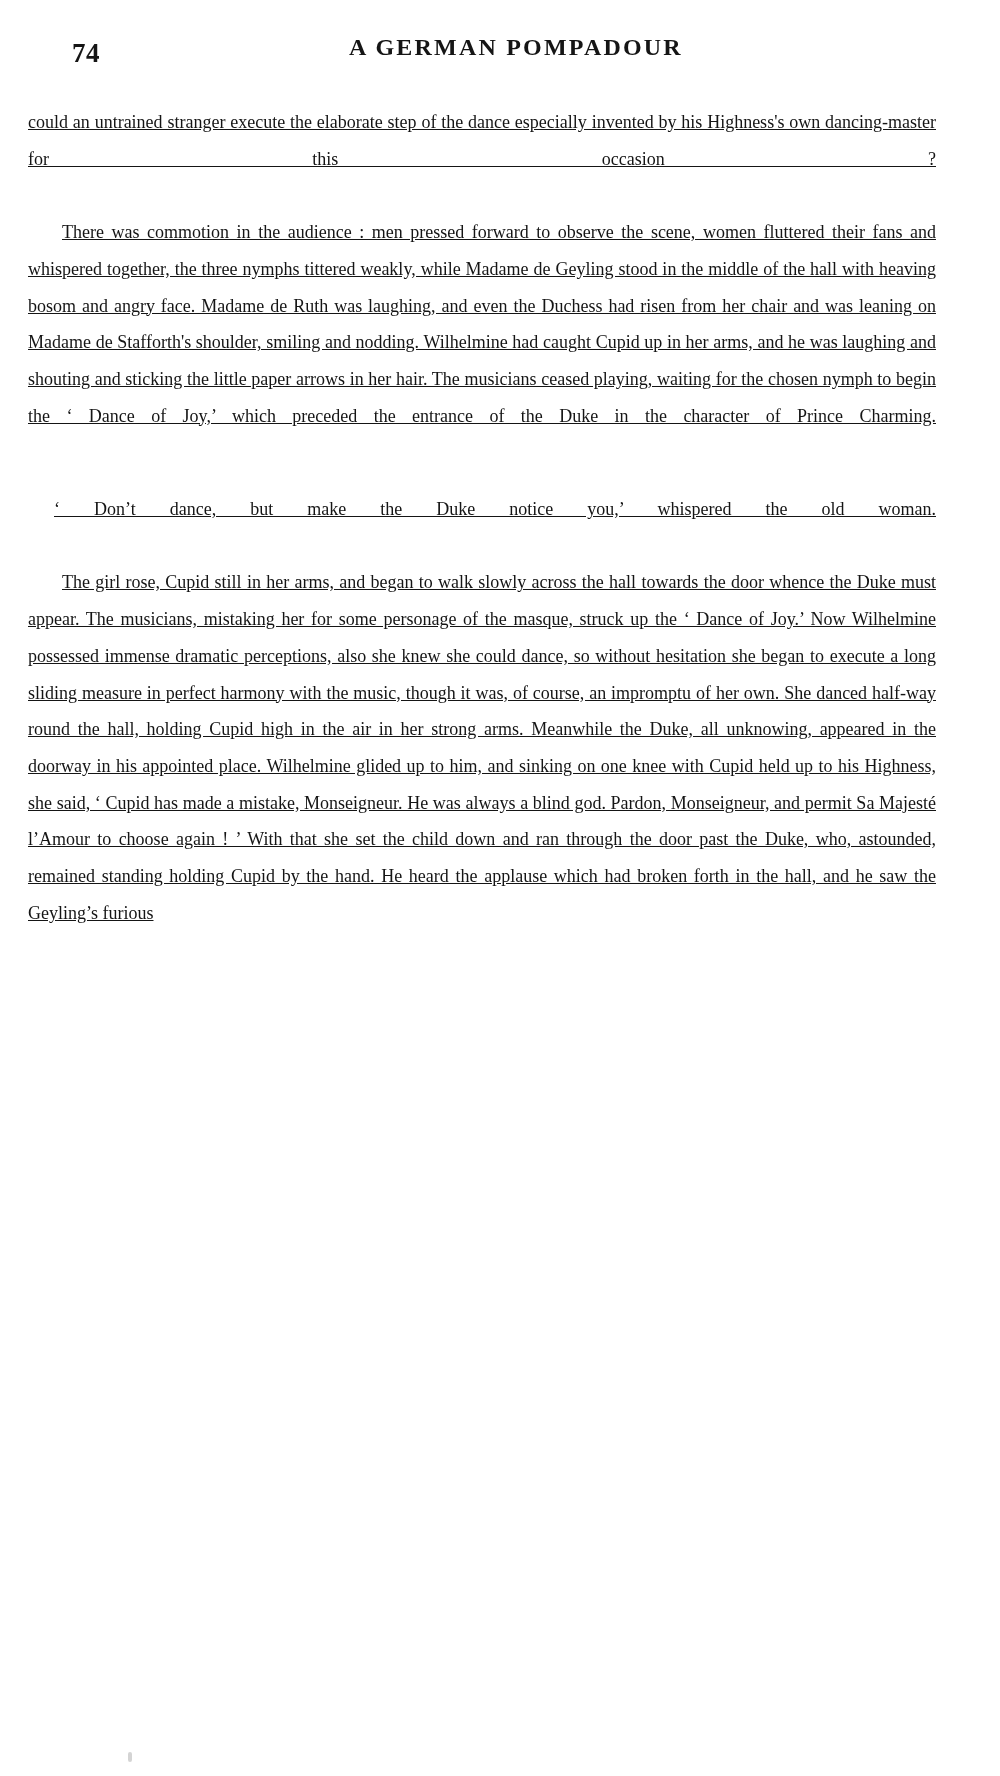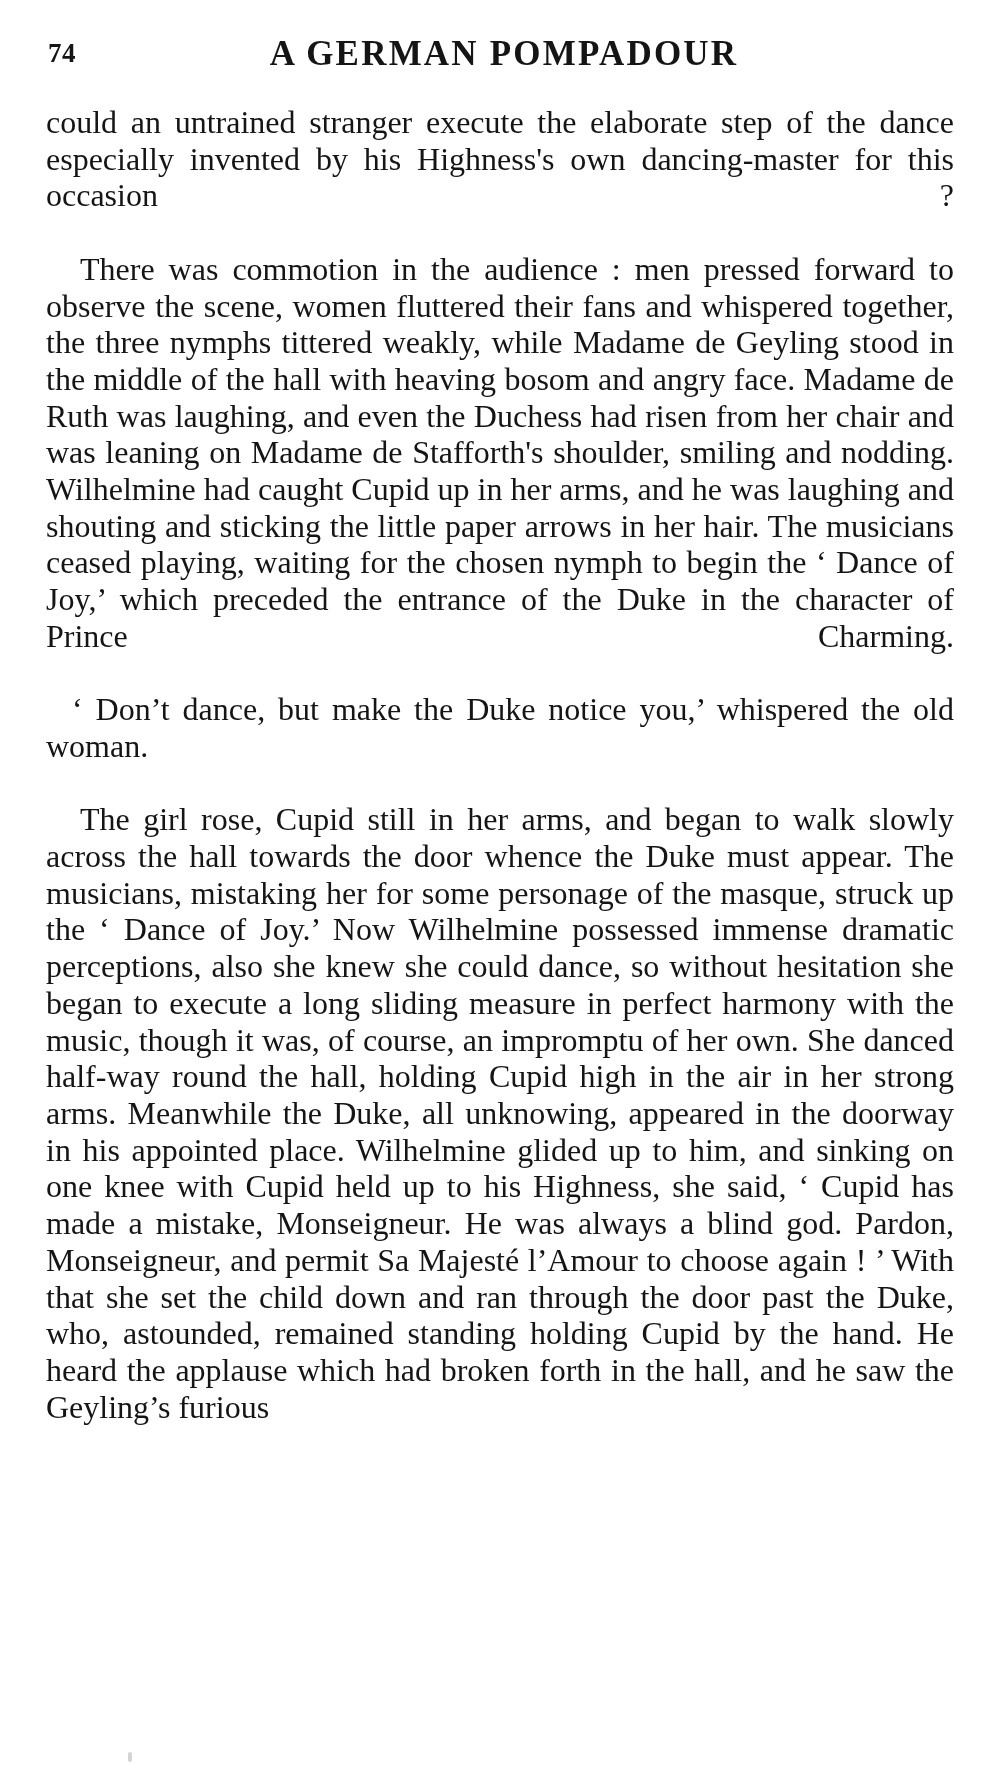--- a/index.html
+++ b/index.html
@@ -12,62 +12,64 @@
     width: 1000px;
     height: 1776px;
     background: #ffffff;
     font-family: "Liberation Serif", "DejaVu Serif", serif;
     color: #151515;
     box-sizing: border-box;
   }
   .header {
     position: absolute;
     top: 34px;
-    left: 48px;
+    left: 72px;
     right: 60px;
     height: 44px;
   }
   .folio {
     position: absolute;
     left: 0;
     top: 4px;
     font-size: 27px;
     font-weight: bold;
     letter-spacing: 0.5px;
   }
   .running-title {
     position: absolute;
     left: 0;
     right: 0;
     top: 0;
     text-align: center;
-    font-size: 35px;
+    font-size: 24px;
     font-weight: bold;
     letter-spacing: 2.2px;
     padding-left: 20px;
   }
   .body-text {
     position: absolute;
     top: 104px;
-    left: 46px;
+    left: 28px;
     width: 908px;
-    font-size: 32px;
+    font-size: 18px;
     line-height: 36.7px;
     text-align: justify;
     text-justify: inter-word;
+    text-decoration: underline;
   }
   .body-text p {
     margin: 0;
     text-indent: 0;
   }
   .body-text p.indent {
     text-indent: 34px;
   }
   .body-text p.indent-small {
     text-indent: 26px;
+    margin-top: 20px;
   }
   
   .body-text p::after {
     content: "";
     display: inline-block;
     width: 100%;
   }
   .body-text p.no-stretch::after {
     content: none;
   }

